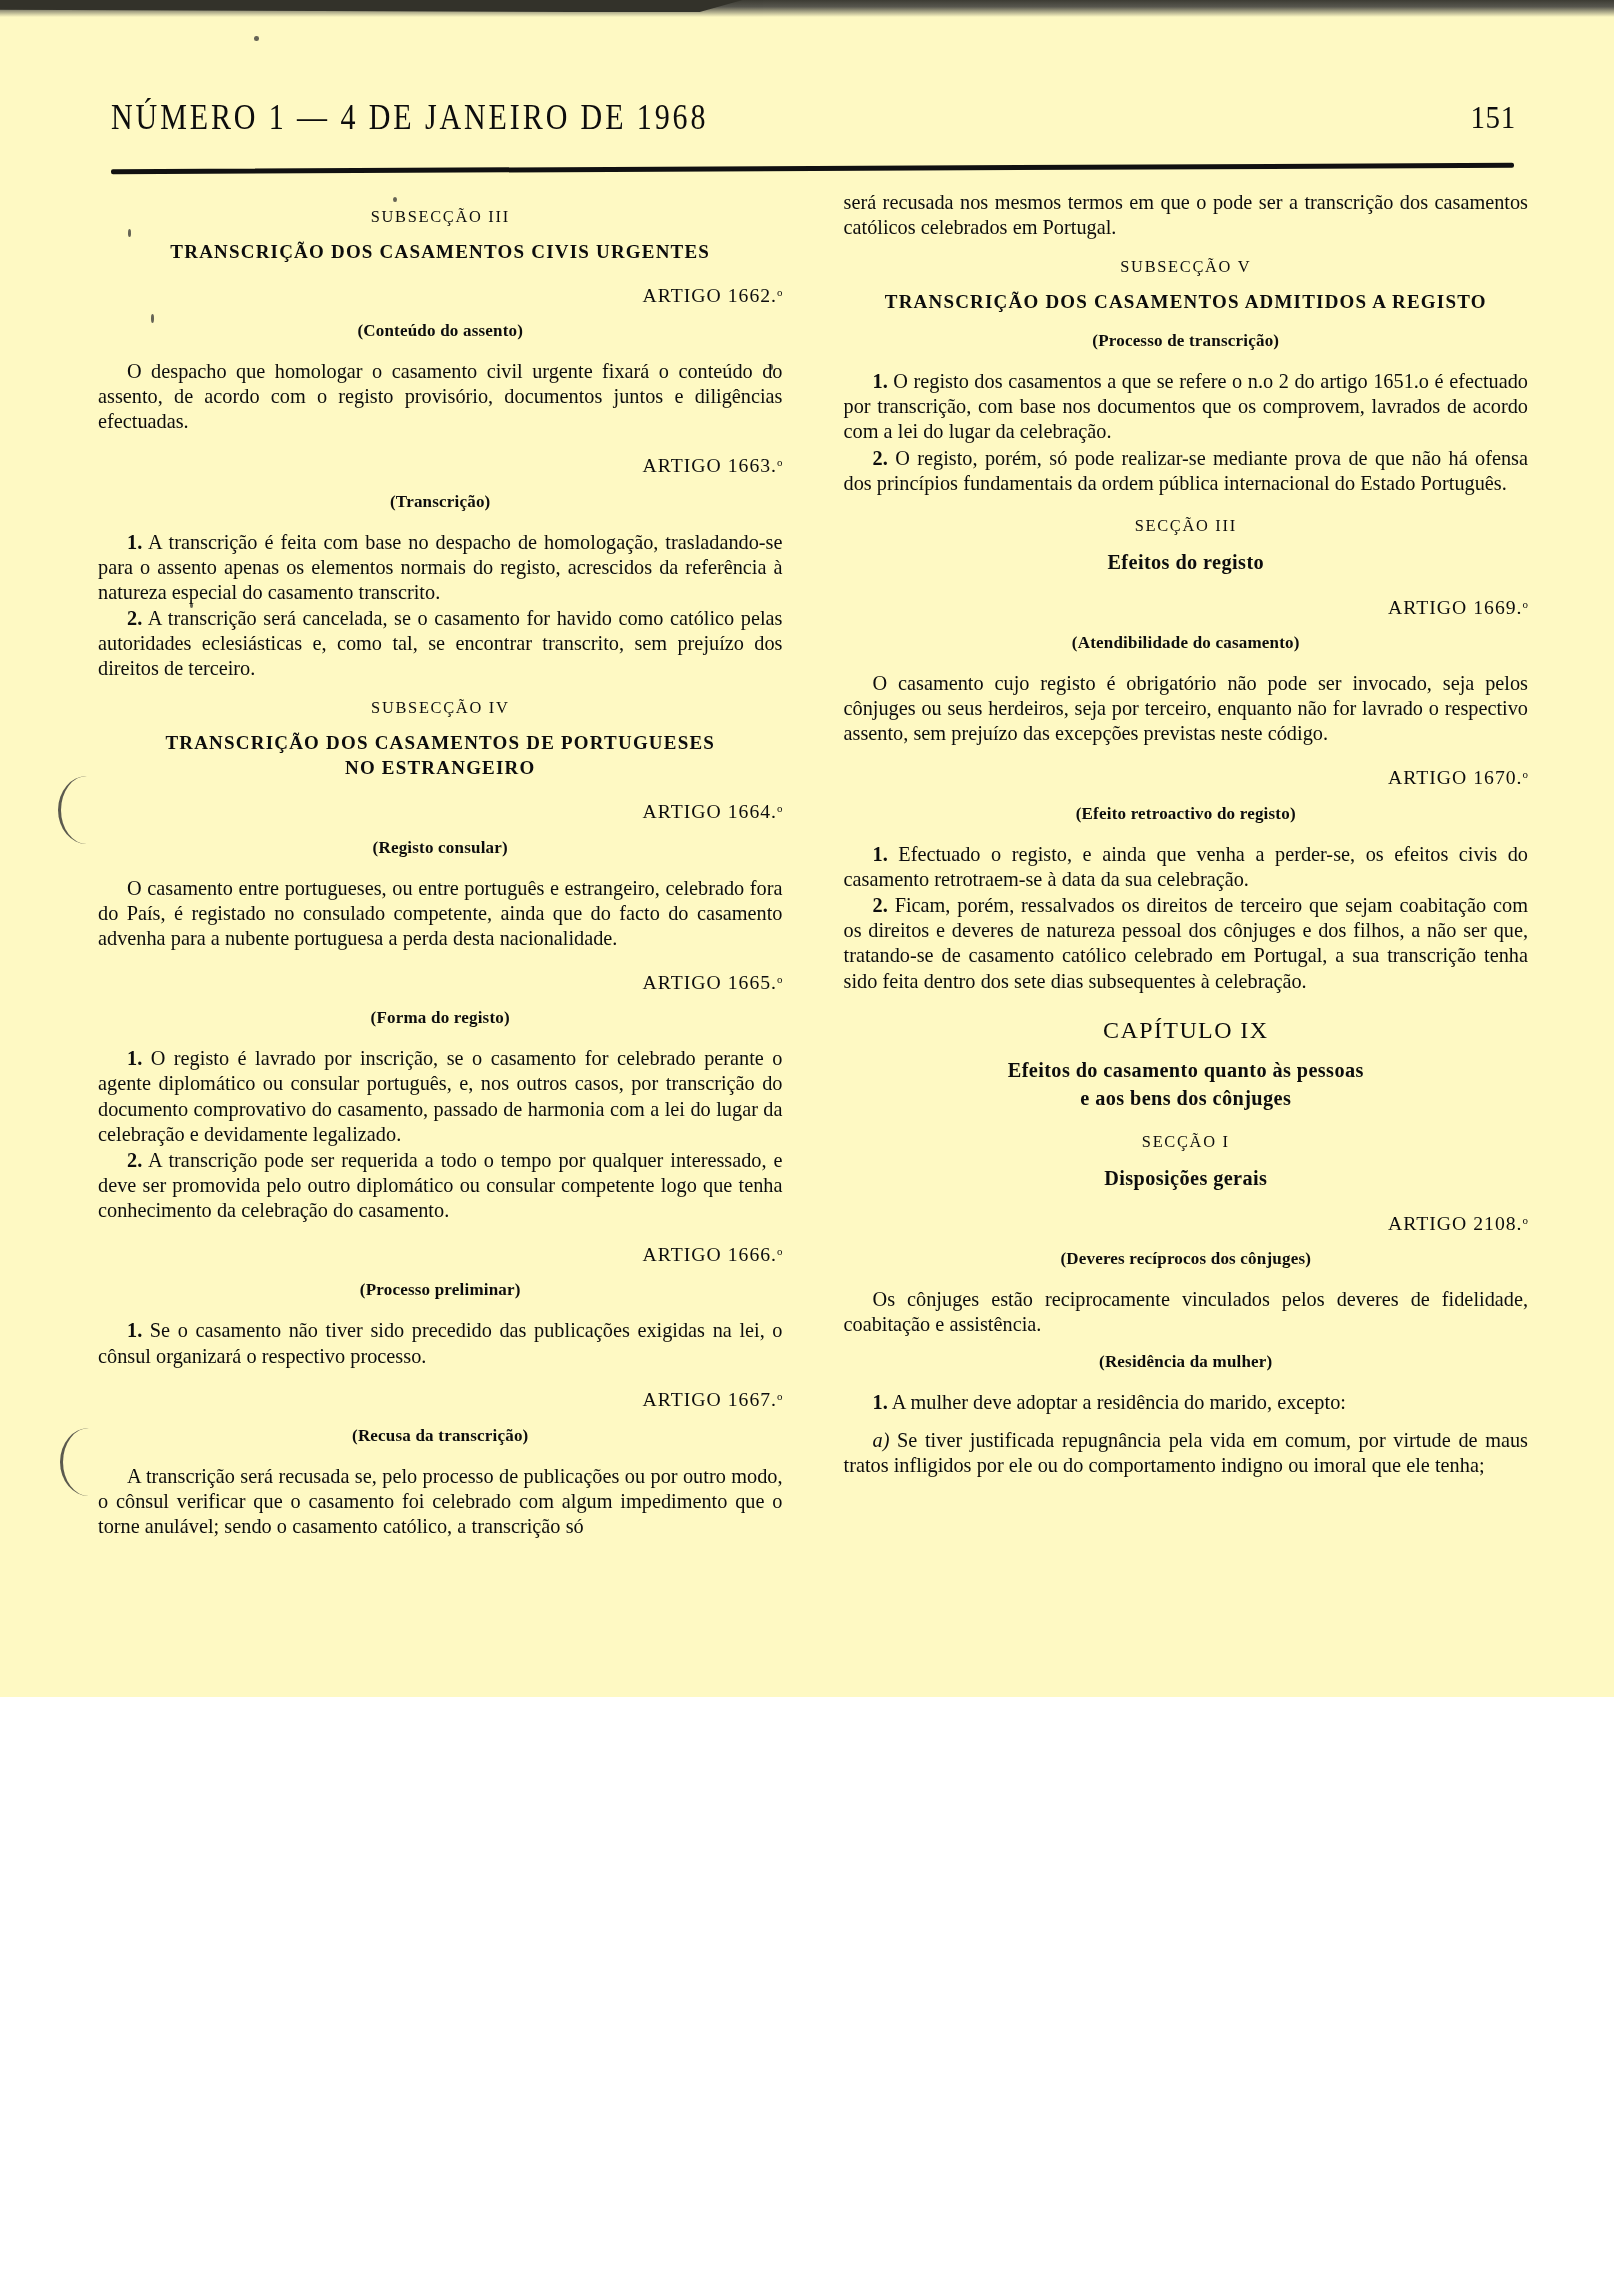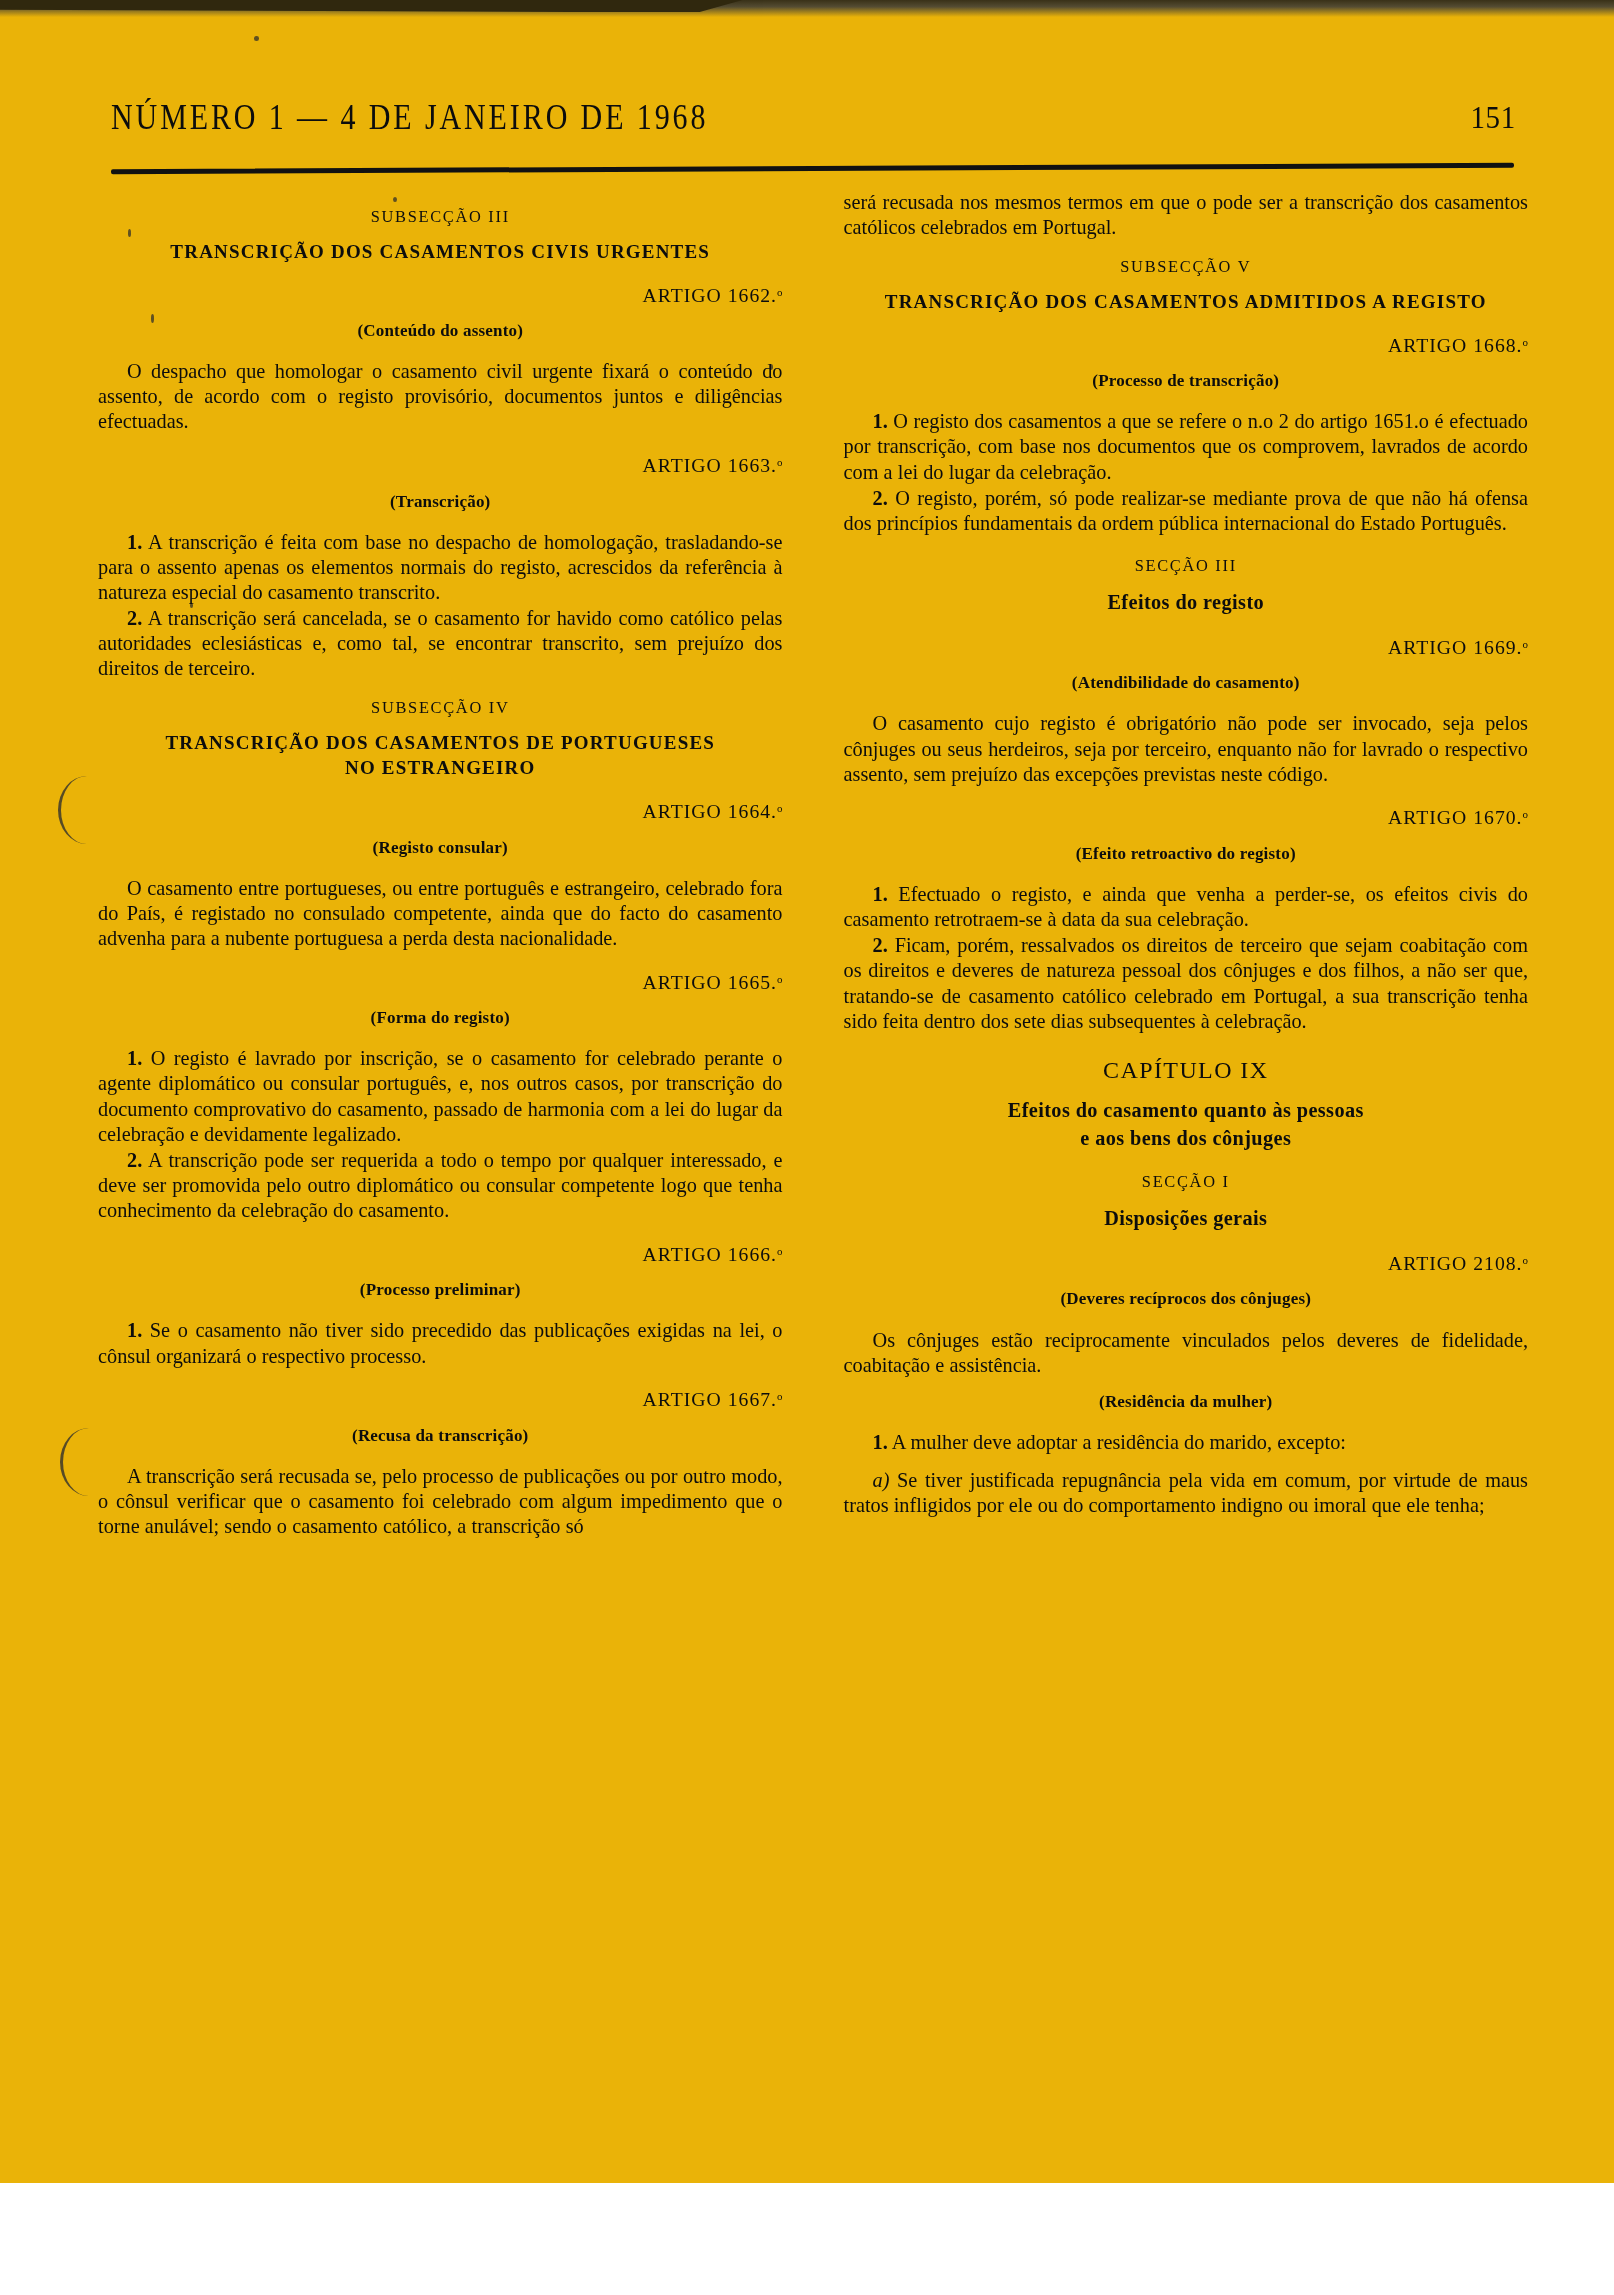--- a/index.html
+++ b/index.html
@@ -5,22 +5,22 @@
 <style>
   html, body {
     margin: 0;
     padding: 0;
     background: #ffffff;
   }
 
   .page {
     position: relative;
     width: 1614px;
-    height: 2183px;
-    background: #eab308;
+    height: 1697px;
+    background: #fef9c3;
     font-family: "Liberation Serif", "DejaVu Serif", serif;
     color: #0d0d0d;
     overflow: hidden;
     box-sizing: border-box;
   }
 
   
   .scan-edge-top {
     position: absolute;
     top: 0; left: 0;
@@ -248,21 +248,20 @@
 
     </div>
 
     <div class="col">
 
       <p class="body cont gap">será recusada nos mesmos termos em que o pode ser a transcrição dos casamentos católicos celebrados em Portugal.</p>
 
       <div class="subsec">SUBSECÇÃO V</div>
       <div class="subsec-heading">TRANSCRIÇÃO DOS CASAMENTOS ADMITIDOS A REGISTO</div>
 
-      <div class="artigo"><span>ARTIGO 1668.</span><sup>o</sup></div>
       <div class="epigraph">(Processo de transcrição)</div>
       <p class="body"><span class="num">1.</span> <span>O registo dos casamentos a que se refere o n.o 2 do artigo 1651.o é efectuado por transcrição, com base nos documentos que os comprovem, lavrados de acordo com a lei do lugar da celebração.</span></p>
       <p class="body gap"><span class="num">2.</span> <span>O registo, porém, só pode realizar-se mediante prova de que não há ofensa dos princípios fundamentais da ordem pública internacional do Estado Português.</span></p>
 
       <div class="sec-title">SECÇÃO III</div>
       <div class="sec-heading">Efeitos do registo</div>
 
       <div class="artigo"><span>ARTIGO 1669.</span><sup>o</sup></div>
       <div class="epigraph">(Atendibilidade do casamento)</div>
       <p class="body gap">O casamento cujo registo é obrigatório não pode ser invocado, seja pelos cônjuges ou seus herdeiros, seja por terceiro, enquanto não for lavrado o respectivo assento, sem prejuízo das excepções previstas neste código.</p>

